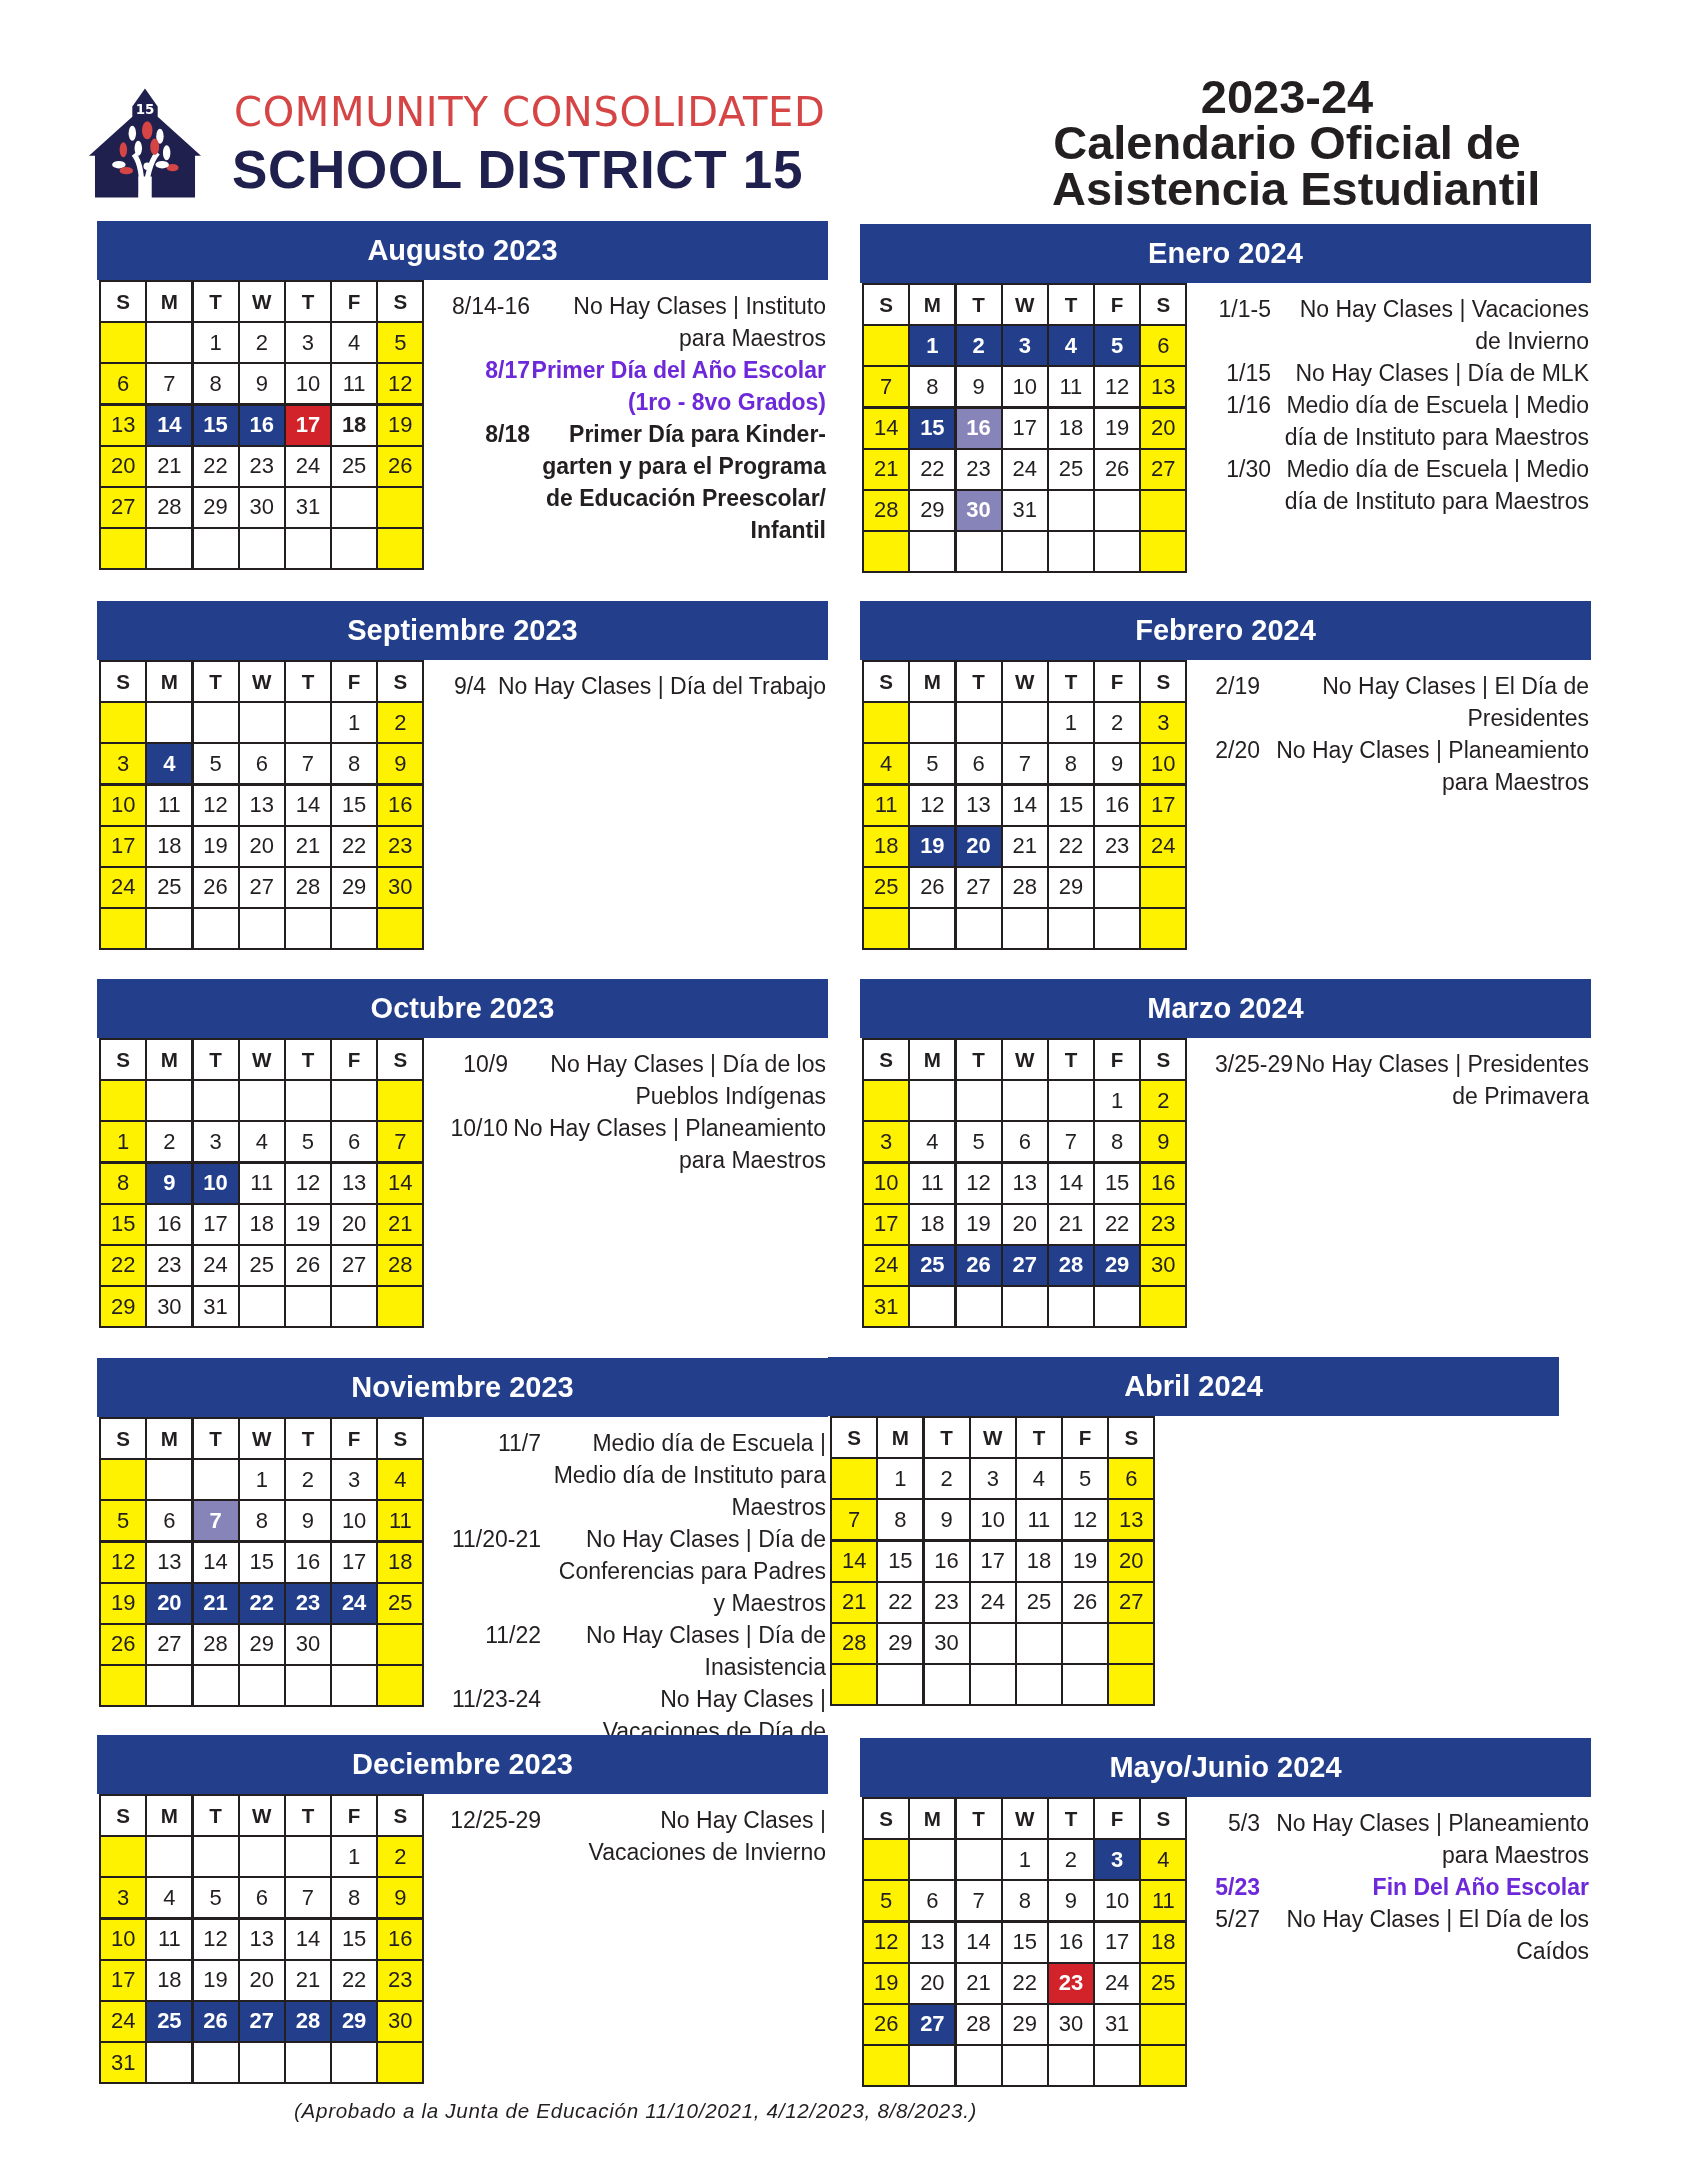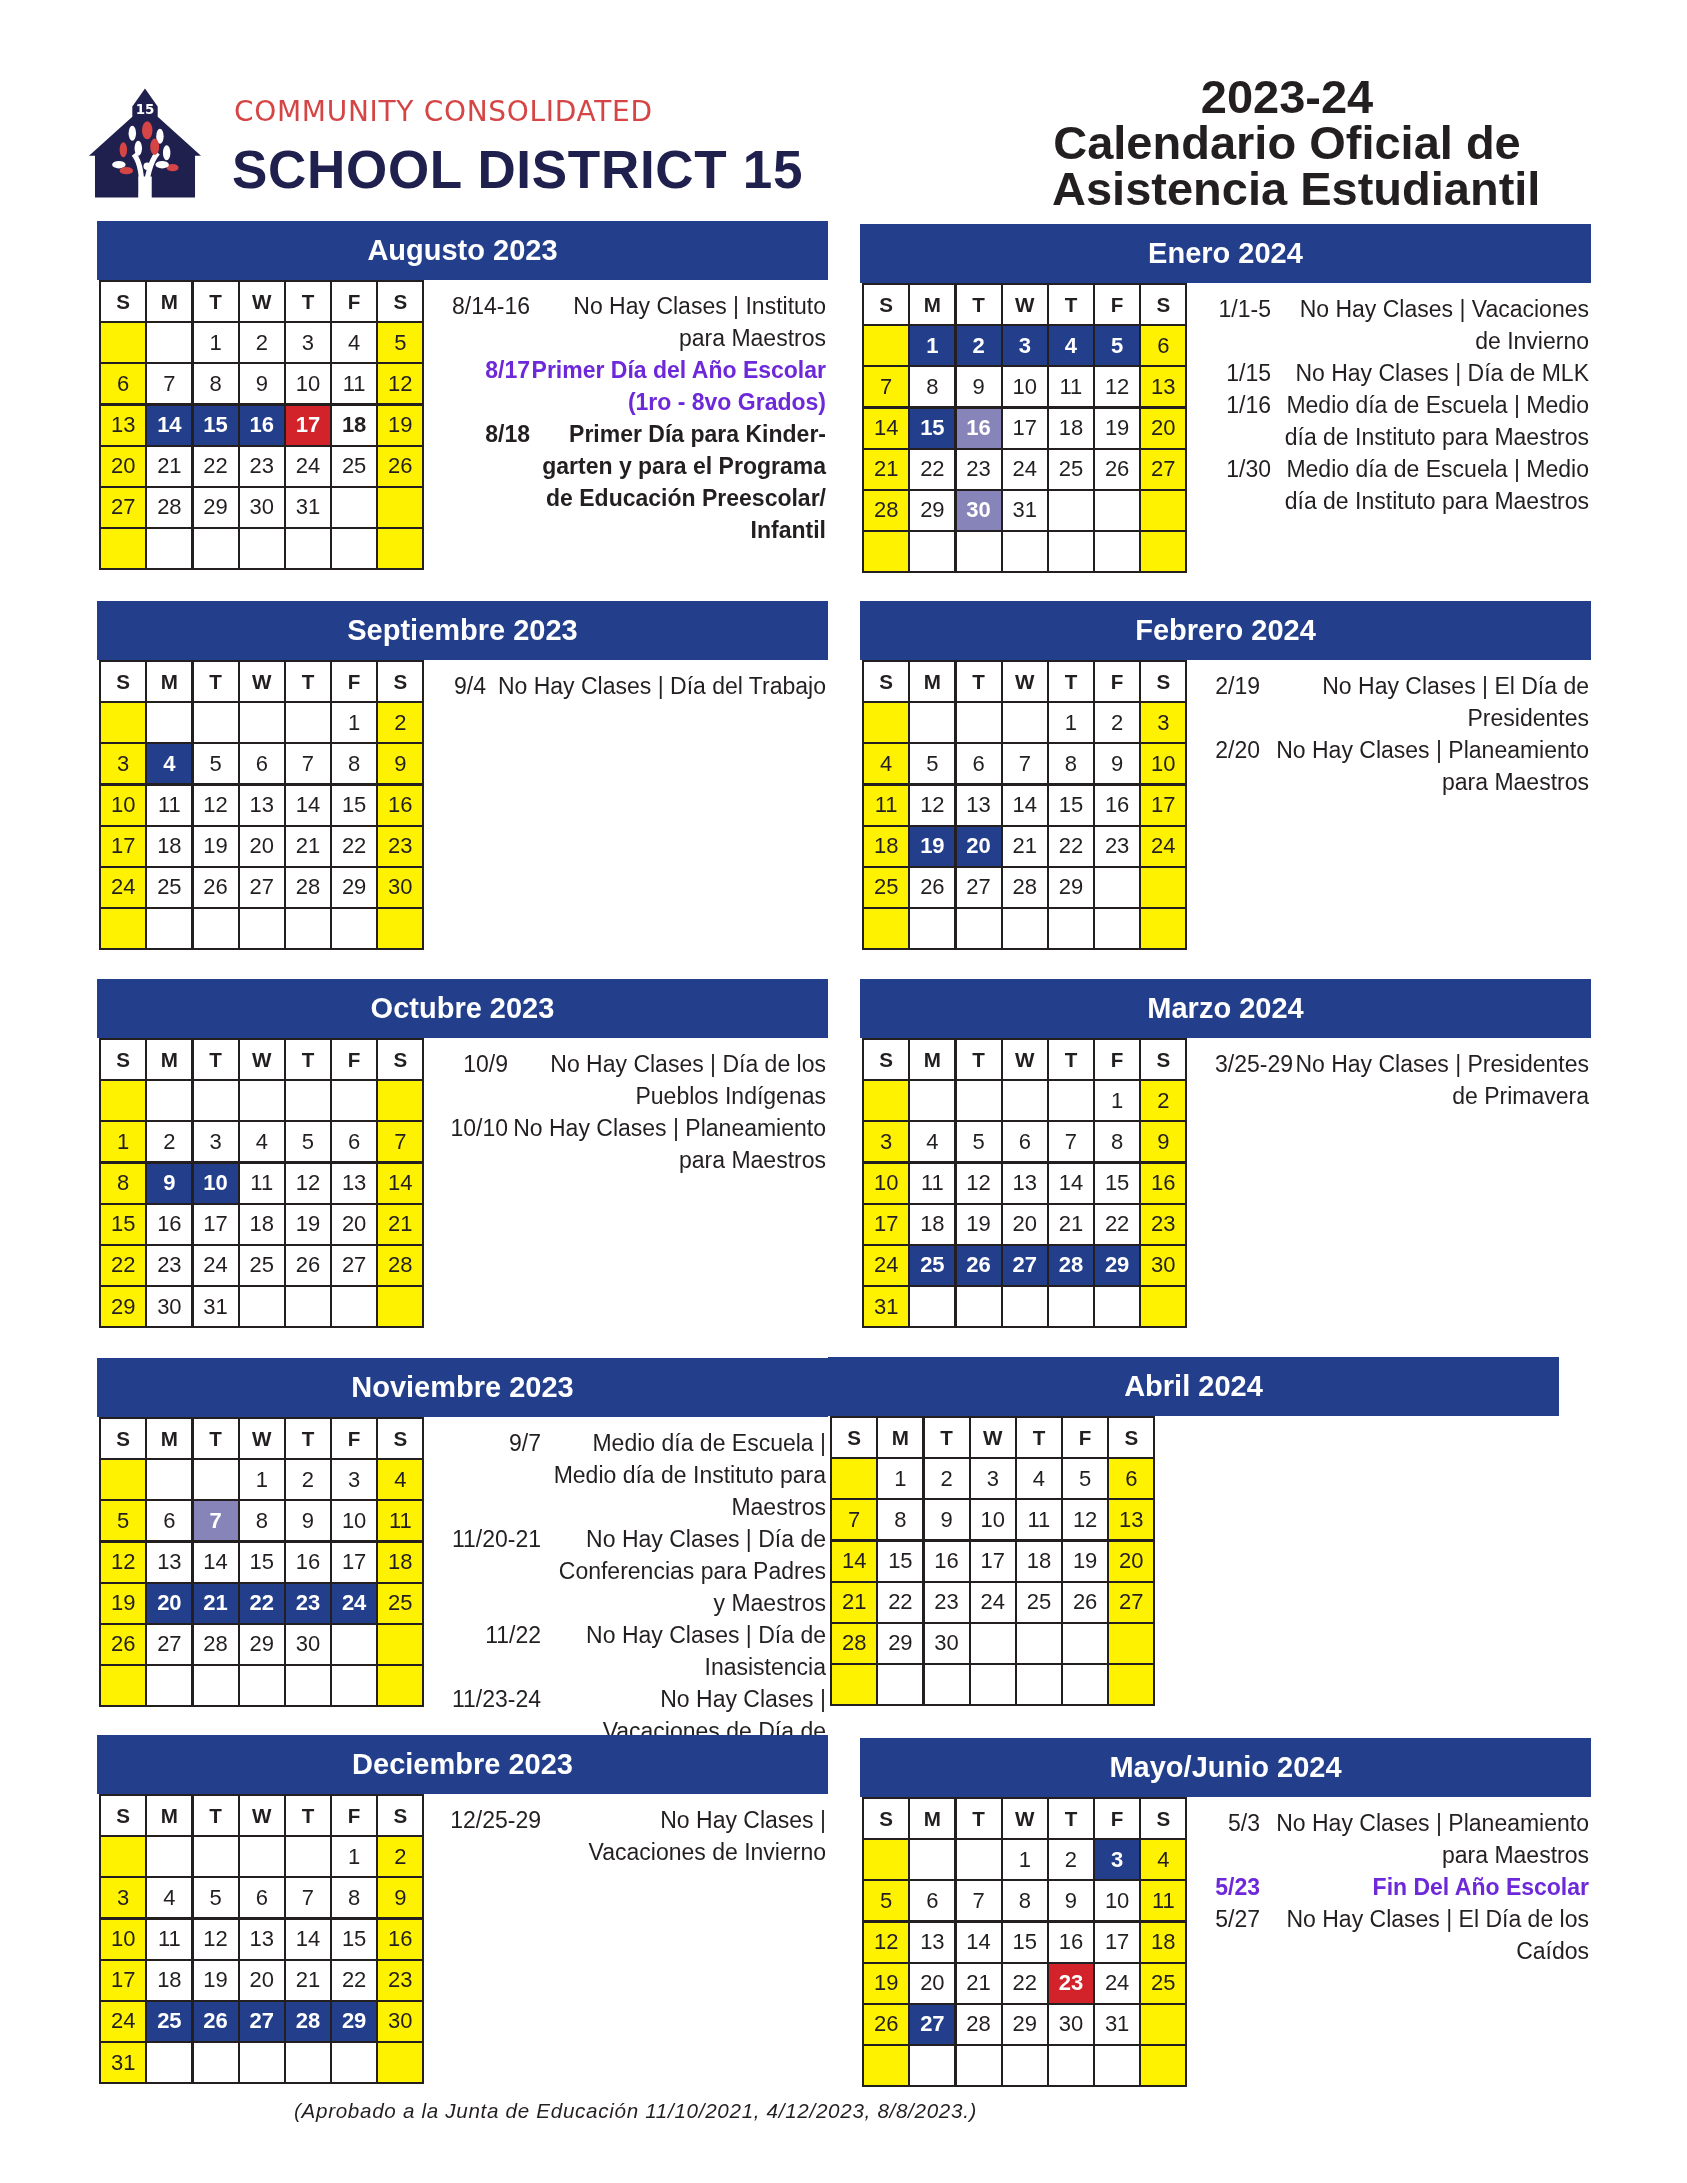--- a/index.html
+++ b/index.html
@@ -1,18 +1,18 @@
 <!DOCTYPE html>
 <html style="font-size:11.8px"><head>
 <meta charset="utf-8">
 <style>
   html, body { margin:0; padding:0; background:#ffffff; }
   body { width:1687px; height:2183px; position:relative; overflow:hidden; font-family:"Liberation Sans", sans-serif; color:#231f20; }
   .logo { position:absolute; left:88px; top:87px; width:114px; height:112px; }
-  .brand-top { position:absolute; left:234px; top:90px; font-family:"DejaVu Sans", sans-serif; font-size:28px; color:#d64545; letter-spacing:0.7px; line-height:44px; white-space:nowrap; }
+  .brand-top { position:absolute; left:234px; top:90px; font-family:"DejaVu Sans", sans-serif; font-size:40px; color:#d64545; letter-spacing:0.7px; line-height:44px; white-space:nowrap; }
   .brand-bottom { position:absolute; left:232px; top:140px; font-family:Liberation Sans, sans-serif; font-weight:bold; font-size:53px; color:#20204f; line-height:59px; white-space:nowrap; letter-spacing:0.7px; }
   .title-block { position:absolute; left:1052px; top:74px; width:470px; text-align:center; font-weight:bold; font-size:47px; line-height:46px; color:#231f20; }
   .title-block div { white-space:nowrap; }
 
   .month { position:absolute; width:731px; }
   .month-header { height:59px; background:#233f8c; color:#ffffff; font-weight:bold; font-size:29px; line-height:59px; text-align:center; }
   .month-body { position:relative; }
   .grid { position:absolute; left:2.2px; top:0; border:2.2px solid #231f20; border-top-width:2.9px; display:grid; grid-template-columns:repeat(7, 44px); grid-auto-rows:39px; column-gap:2.2px; row-gap:2.2px; background:#231f20; }
   .cell { background:#ffffff; display:flex; align-items:center; justify-content:center; font-size:22px; color:#231f20; }
   .cell.dow { font-weight:bold; font-size:20.6px; }
@@ -307,21 +307,21 @@
         <div class="cell wkend"></div>
         <div class="cell"></div>
         <div class="cell"></div>
         <div class="cell"></div>
         <div class="cell"></div>
         <div class="cell"></div>
         <div class="cell wkend"></div>
       </div>
       <div class="notes">
         <div class="note">
-          <span class="note-date" style="width: 97px;">9/7</span>
+          <span class="note-date" style="width: 97px;">11/7</span>
           <span class="note-text">Medio día de Escuela | Medio día de Instituto para Maestros</span>
         </div>
         <div class="note">
           <span class="note-date" style="width: 97px;">11/20-21</span>
           <span class="note-text">No Hay Clases | Día de Conferencias para Padres y Maestros</span>
         </div>
         <div class="note">
           <span class="note-date" style="width: 97px;">11/22</span>
           <span class="note-text">No Hay Clases | Día de Inasistencia</span>
         </div>

